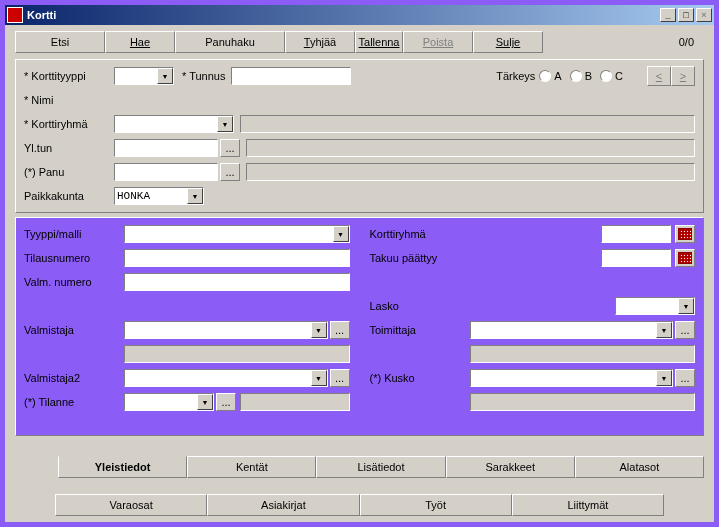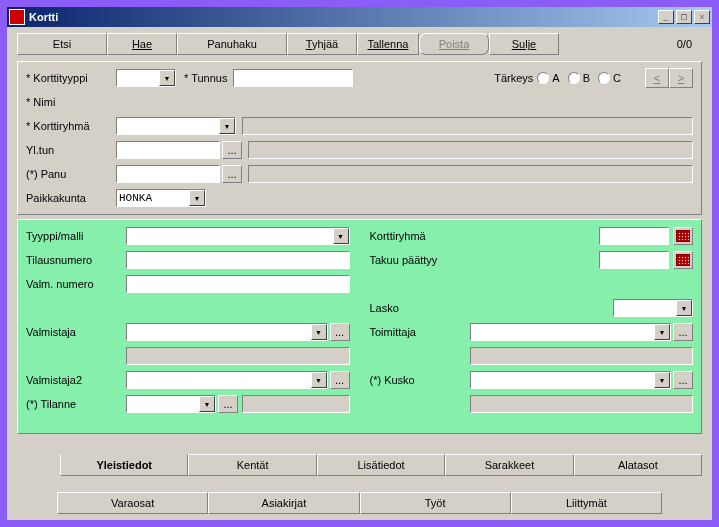--- a/index.html
+++ b/index.html
@@ -9,21 +9,21 @@
     font-size: 11px;
     background: #d4d0c8;
     width: 719px;
     height: 527px;
     overflow: hidden;
   }
   .window {
     width: 719px;
     height: 527px;
     background: #d4d0c8;
-    border: 7px solid #8b5cf6;
+    border: 5px solid #8b5cf6;
     display: flex;
     flex-direction: column;
   }
   .titlebar {
     height: 20px;
     background: linear-gradient(to right, #0a246a, #a6caf0);
     color: #fff;
     display: flex;
     align-items: center;
     padding: 0 2px;
@@ -63,21 +63,21 @@
     height: 22px;
     background: #d4d0c8;
     border: 1px solid;
     border-color: #fff #808080 #808080 #fff;
     padding: 0 8px;
     display: flex;
     align-items: center;
     justify-content: center;
     cursor: pointer;
   }
-  .toolbar .btn.disabled { color: #808080; border-radius: 7px; }
+  .toolbar .btn.disabled { color: #808080; }
   .toolbar .counter { margin-left: auto; padding-right: 10px; }
   .underline { text-decoration: underline; }
 
   .upper-panel {
     margin: 2px 10px 4px 10px;
     border: 1px solid;
     border-color: #fff #808080 #808080 #fff;
     padding: 6px 8px;
     background: #d4d0c8;
   }
@@ -132,21 +132,21 @@
     color: #808080;
     display: flex; align-items: center; justify-content: center;
     text-decoration: underline;
   }
 
   .lower-panel {
     margin: 0 10px 4px 10px;
     border: 1px solid;
     border-color: #fff #808080 #808080 #fff;
     padding: 6px 8px;
-    background: #86efac;
+    background: #8b5cf6;
     flex: 1;
     position: relative;
   }
   .two-col { display: flex; }
   .col { flex: 1; }
 
   .date-btn {
     width: 20px; height: 18px;
     background: #d4d0c8;
     border: 1px solid;
@@ -212,21 +212,21 @@
       </div>
     <div class="btn" style="width:70px">
         <span class="underline">Hae</span>
       </div>
     <div class="btn" style="width:110px">
         <span>Panuhaku</span>
       </div>
     <div class="btn" style="width:70px">
         <span><span class="underline">T</span><span></span>yhjää</span>
       </div>
-    <div class="btn" style="width:62px">
+    <div class="btn" style="width:48px">
         <span class="underline">Tallenna</span>
       </div>
     <div class="btn disabled" style="width:70px">
         <span class="underline">Poista</span>
       </div>
     <div class="btn" style="width:70px">
         <span class="underline">Sulje</span>
       </div>
     <div class="counter">0/0</div>
   </div>

